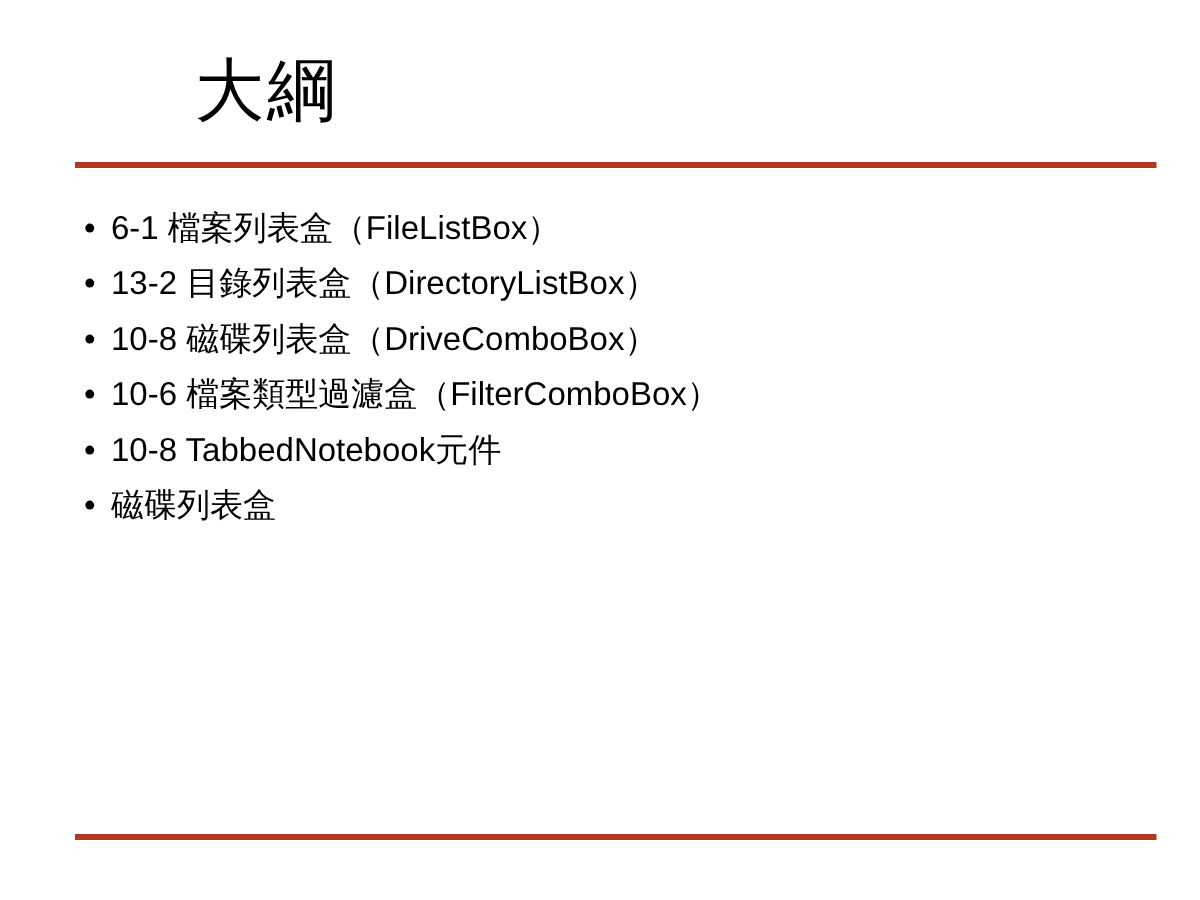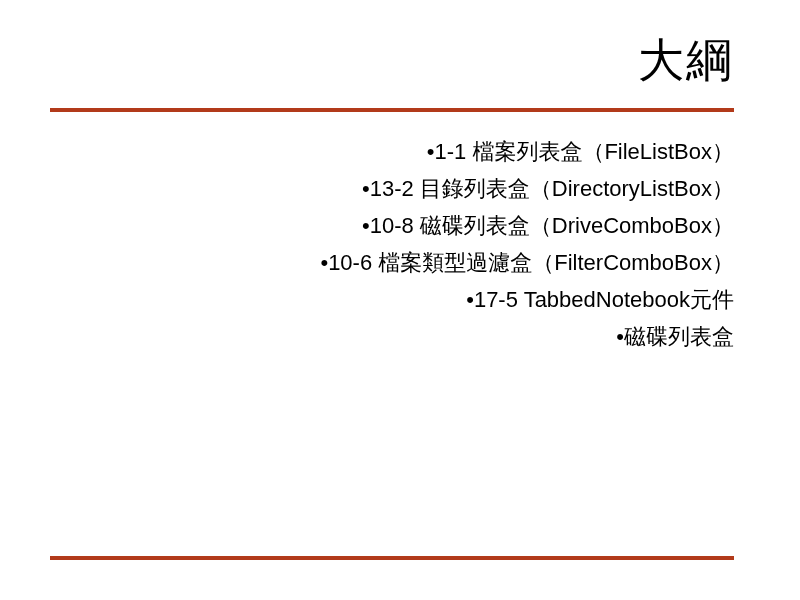--- a/index.html
+++ b/index.html
@@ -7,24 +7,23 @@
     width: 800px;
     height: 600px;
     background: #ffffff;
     font-family: "Microsoft JhengHei", "PMingLiU", serif;
     position: relative;
     overflow: hidden;
   }
   .slide {
     width: 800px;
     height: 600px;
-    padding: 30px 66px 40px 50px;
+    padding: 30px 29px 40px 50px;
     display: flex;
     flex-direction: column;
-    text-align: right;
   }
   .title {
     font-family: "DFKai-SB", "KaiTi", "STKaiti", serif;
     font-size: 46px;
     font-weight: normal;
     color: #000;
     margin-left: 80px;
     margin-bottom: 16px;
     letter-spacing: 2px;
   }
@@ -54,21 +53,21 @@
     font-family: Arial, sans-serif;
   }
 </style>
 </head>
 <body>
 
 <div class="slide">
   <div class="title">大綱</div>
   <div class="rule-top"></div>
   <ul class="outline">
-    <li><span class="bullet">•</span><span>1-1 檔案列表盒（FileListBox）</span></li>
+    <li><span class="bullet">•</span><span>6-1 檔案列表盒（FileListBox）</span></li>
     <li><span class="bullet">•</span><span>13-2 目錄列表盒（DirectoryListBox）</span></li>
     <li><span class="bullet">•</span><span>10-8 磁碟列表盒（DriveComboBox）</span></li>
     <li><span class="bullet">•</span><span>10-6 檔案類型過濾盒（FilterComboBox）</span></li>
-    <li><span class="bullet">•</span><span>17-5 TabbedNotebook元件</span></li>
+    <li><span class="bullet">•</span><span>10-8 TabbedNotebook元件</span></li>
     <li><span class="bullet">•</span><span>磁碟列表盒</span></li>
   </ul>
   <div class="rule-bottom"></div>
 </div>
 
 </body></html>

